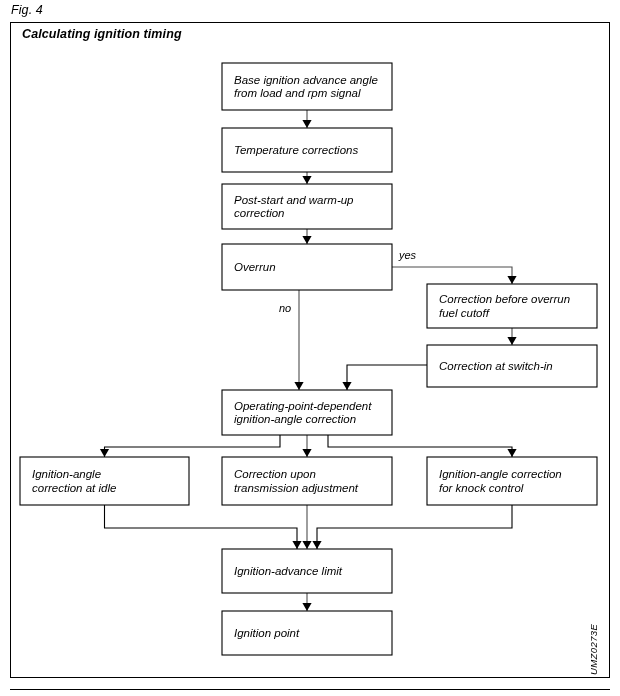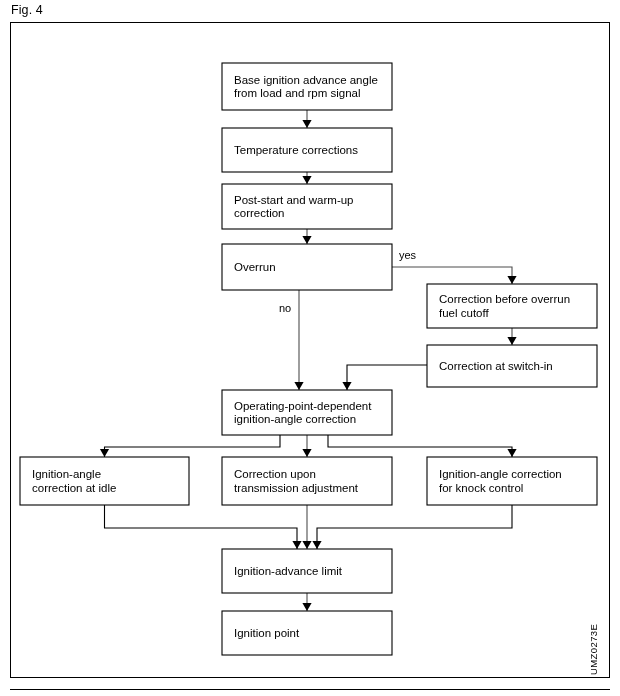--- a/index.html
+++ b/index.html
@@ -14,20 +14,21 @@
     font-family: "Liberation Sans", sans-serif;
     color: #000000;
     overflow: hidden;
   }
   #figure-root {
     position: absolute;
     left: 0;
     top: 0;
     width: 620px;
     height: 696px;
+    font-style: italic;
   }
   .fig-label {
     position: absolute;
     left: 11px;
     top: 3px;
     font-size: 12.5px;
     line-height: 15px;
     color: #000;
     letter-spacing: 0.1px;
   }
@@ -111,20 +112,21 @@
 </style>
 </head>
 <body>
 
 <div id="figure-root">
 
   <div class="fig-label">Fig. 4</div>
 
   <div class="frame"></div>
 
+  <div class="frame-title">Calculating ignition timing</div>
 
   <svg class="flow" id="flow-svg" viewBox="0 0 620 696">
       <g>
         <path d="M307,110 L307,128" class="conn"></path>
         <path d="M302.4,120 L311.6,120 L307,128 Z" class="arrowhead"></path>
         <path d="M307,172 L307,184" class="conn"></path>
         <path d="M302.4,176 L311.6,176 L307,184 Z" class="arrowhead"></path>
         <path d="M307,229 L307,244" class="conn"></path>
         <path d="M302.4,236 L311.6,236 L307,244 Z" class="arrowhead"></path>
         <path d="M512,328 L512,345" class="conn"></path>

